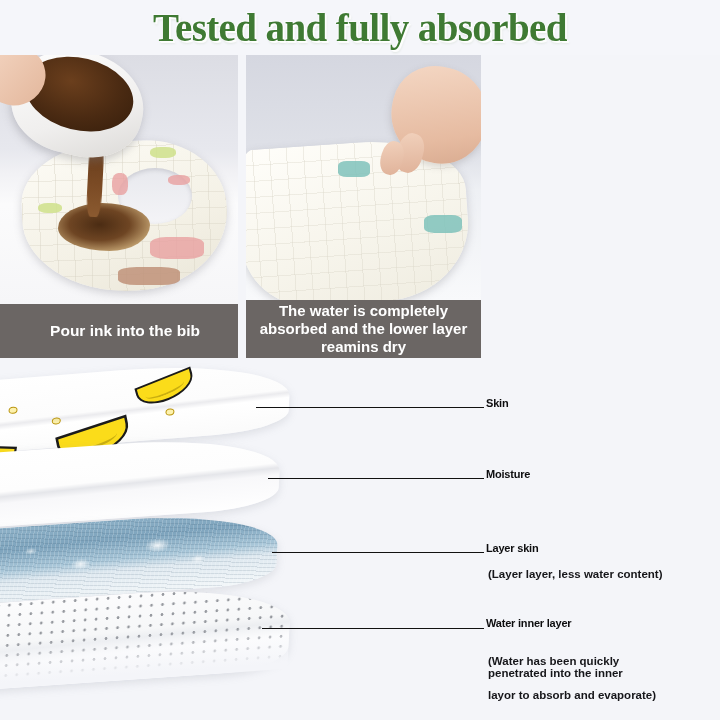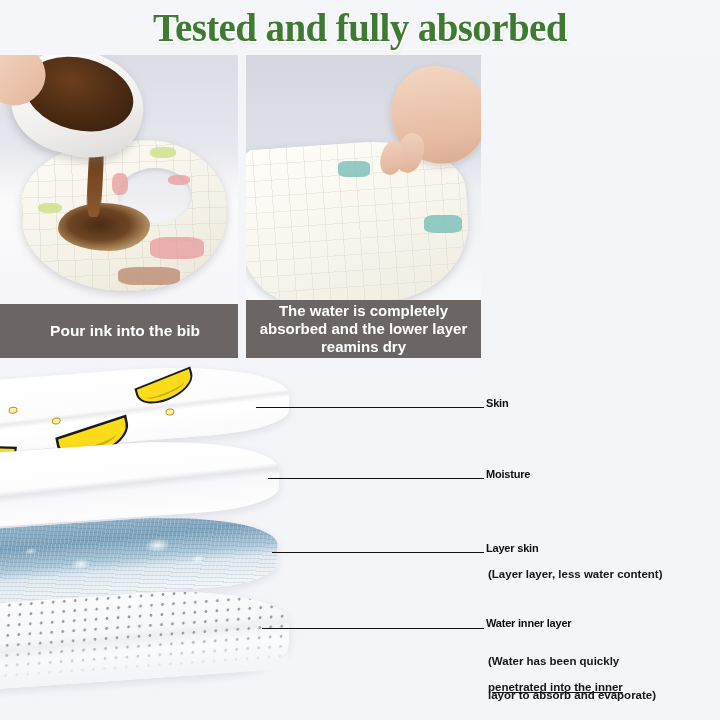--- a/index.html
+++ b/index.html
@@ -362,16 +362,16 @@
   <div class="label-group">
     <div class="leader" style="left:272px;top:190px;width:212px;"></div>
     <div class="lbl-main" style="left:486px;top:180px;">Layer skin</div>
     <div class="lbl-sub" style="left:488px;top:203px;">(Layer layer, less water content)</div>
   </div>
 
   <div class="label-group">
     <div class="leader" style="left:262px;top:266px;width:222px;"></div>
     <div class="lbl-main" style="left:486px;top:255px;">Water inner layer</div>
     <div class="lbl-sub" style="left:488px;top:280px;margin-top:10px;">(Water has been quickly</div>
-    <div class="lbl-sub" style="left:488px;top:316px;text-decoration:underline;">penetrated into the inner</div>
+    <div class="lbl-sub" style="left:488px;top:302px;">penetrated into the inner</div>
     <div class="lbl-sub" style="left:488px;top:324px;">layor to absorb and evaporate)</div>
   </div>
 </div>
 
 </body></html>

